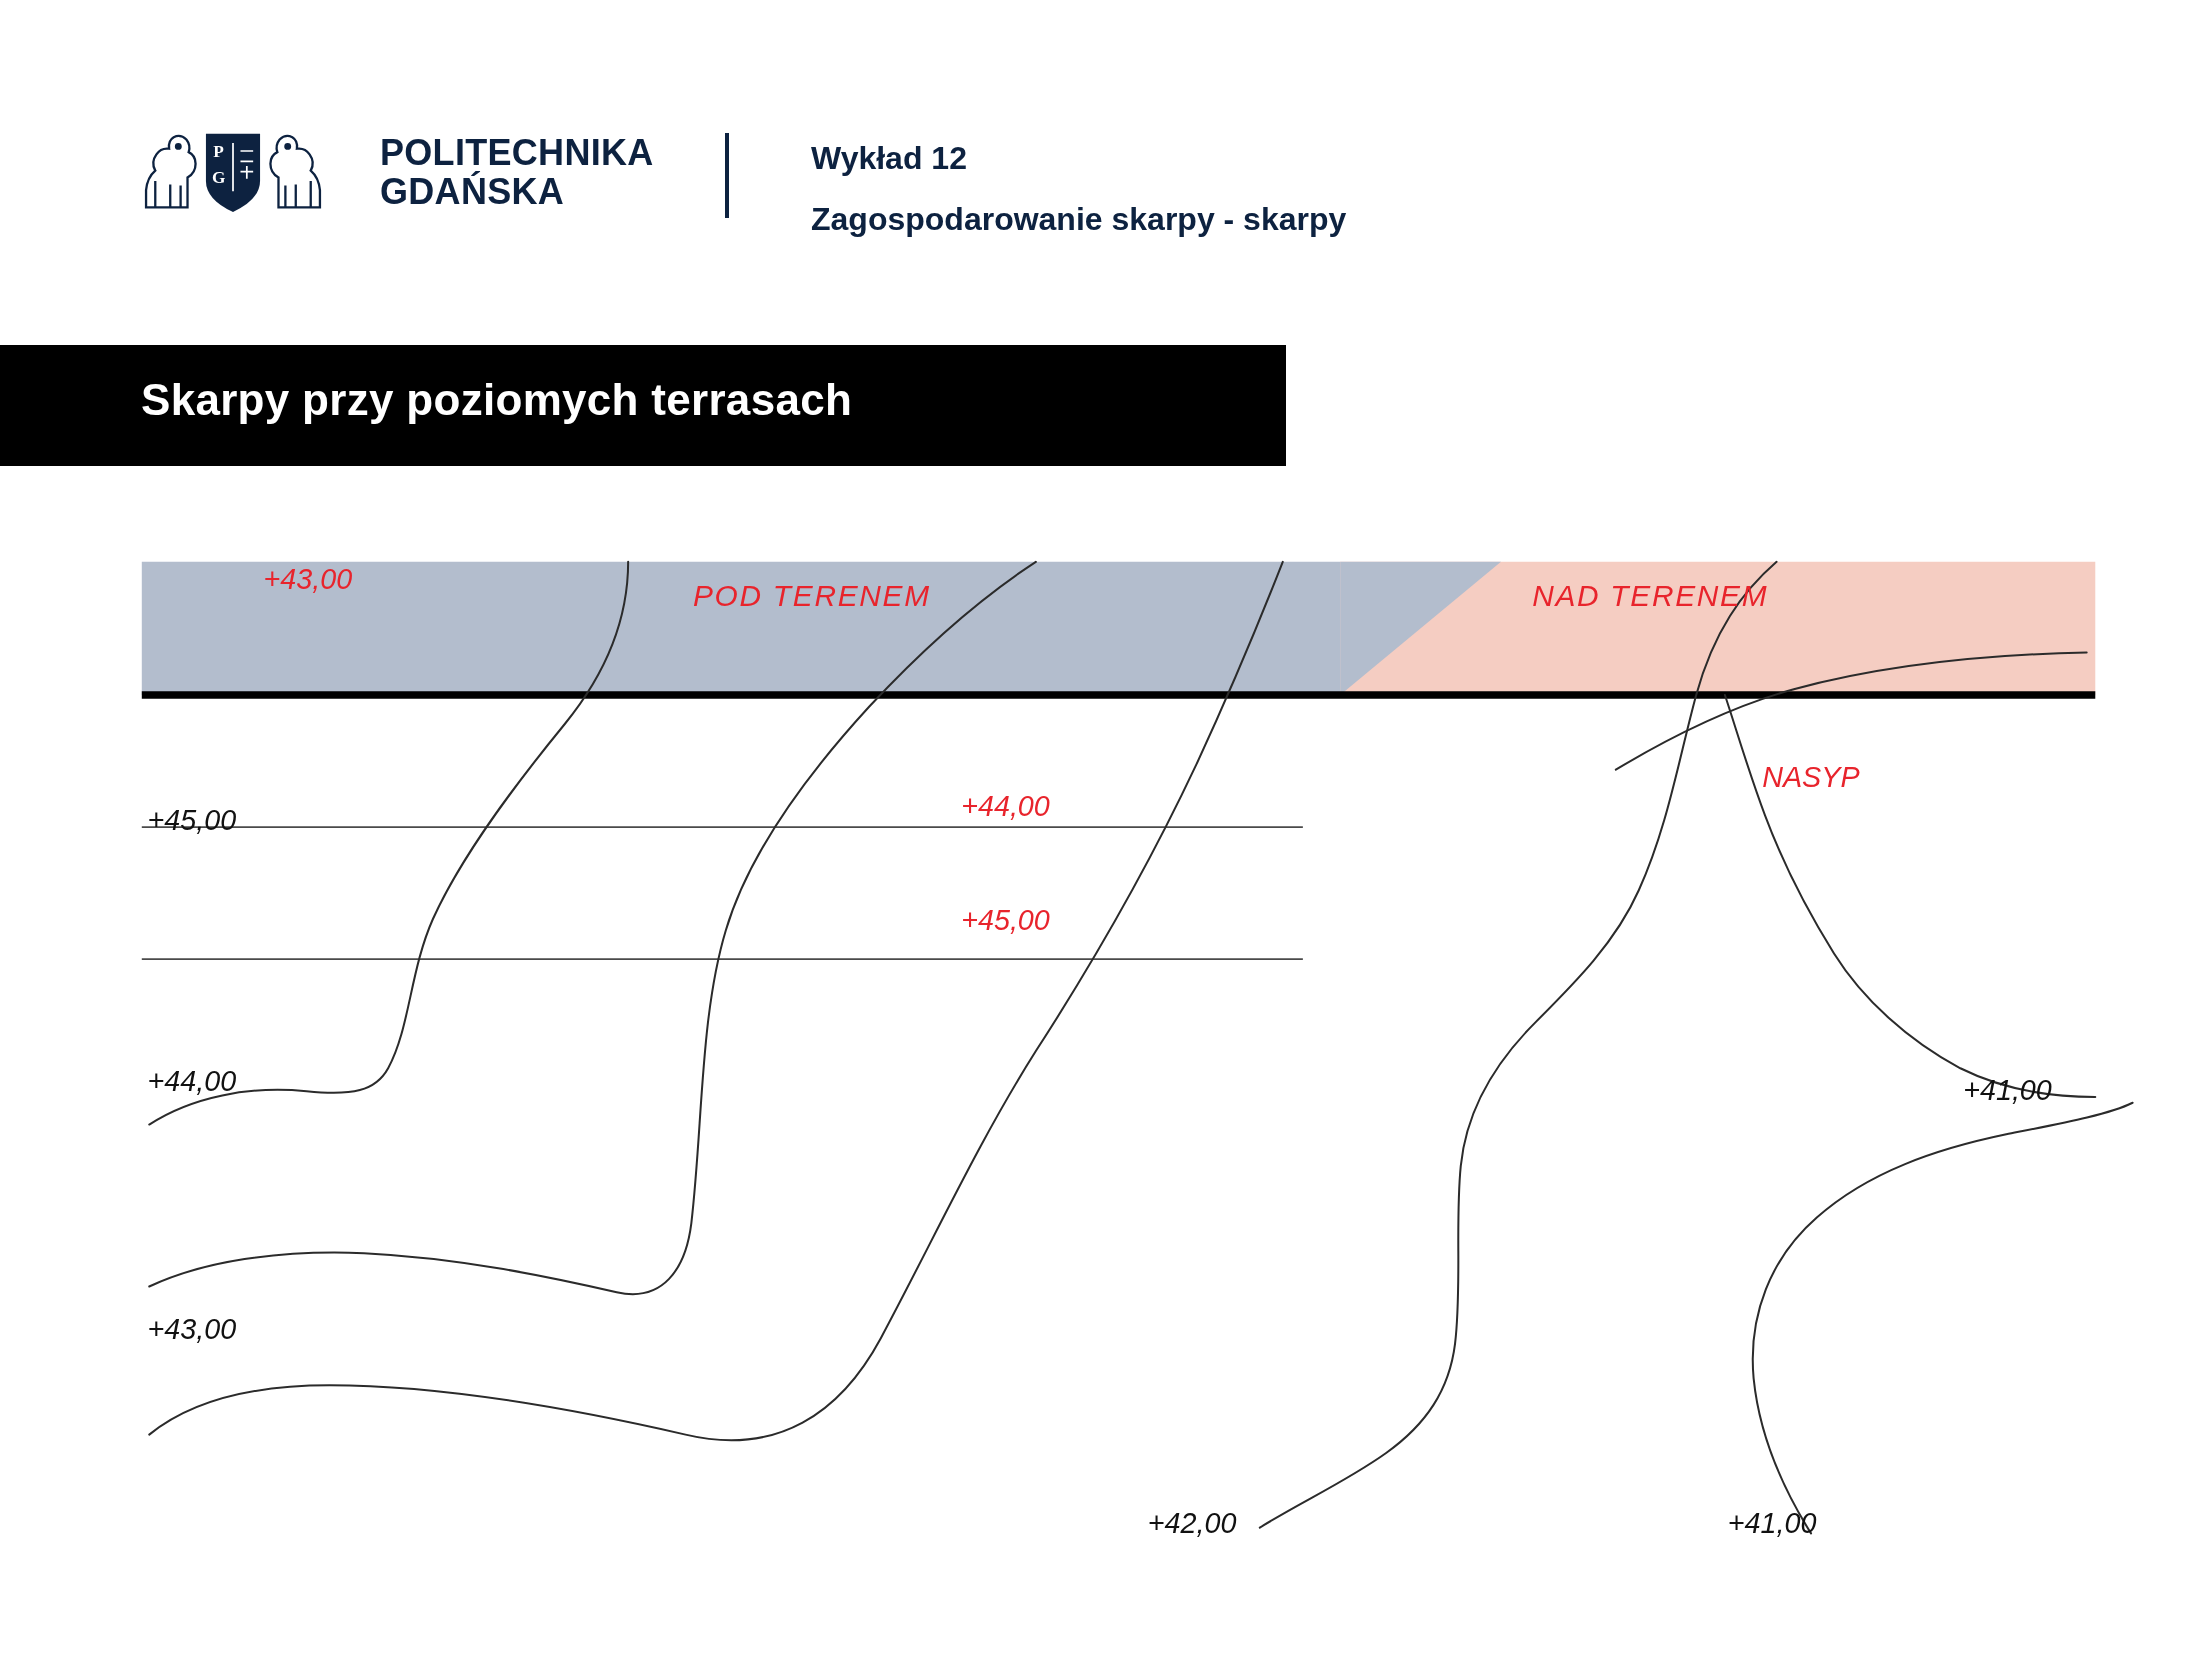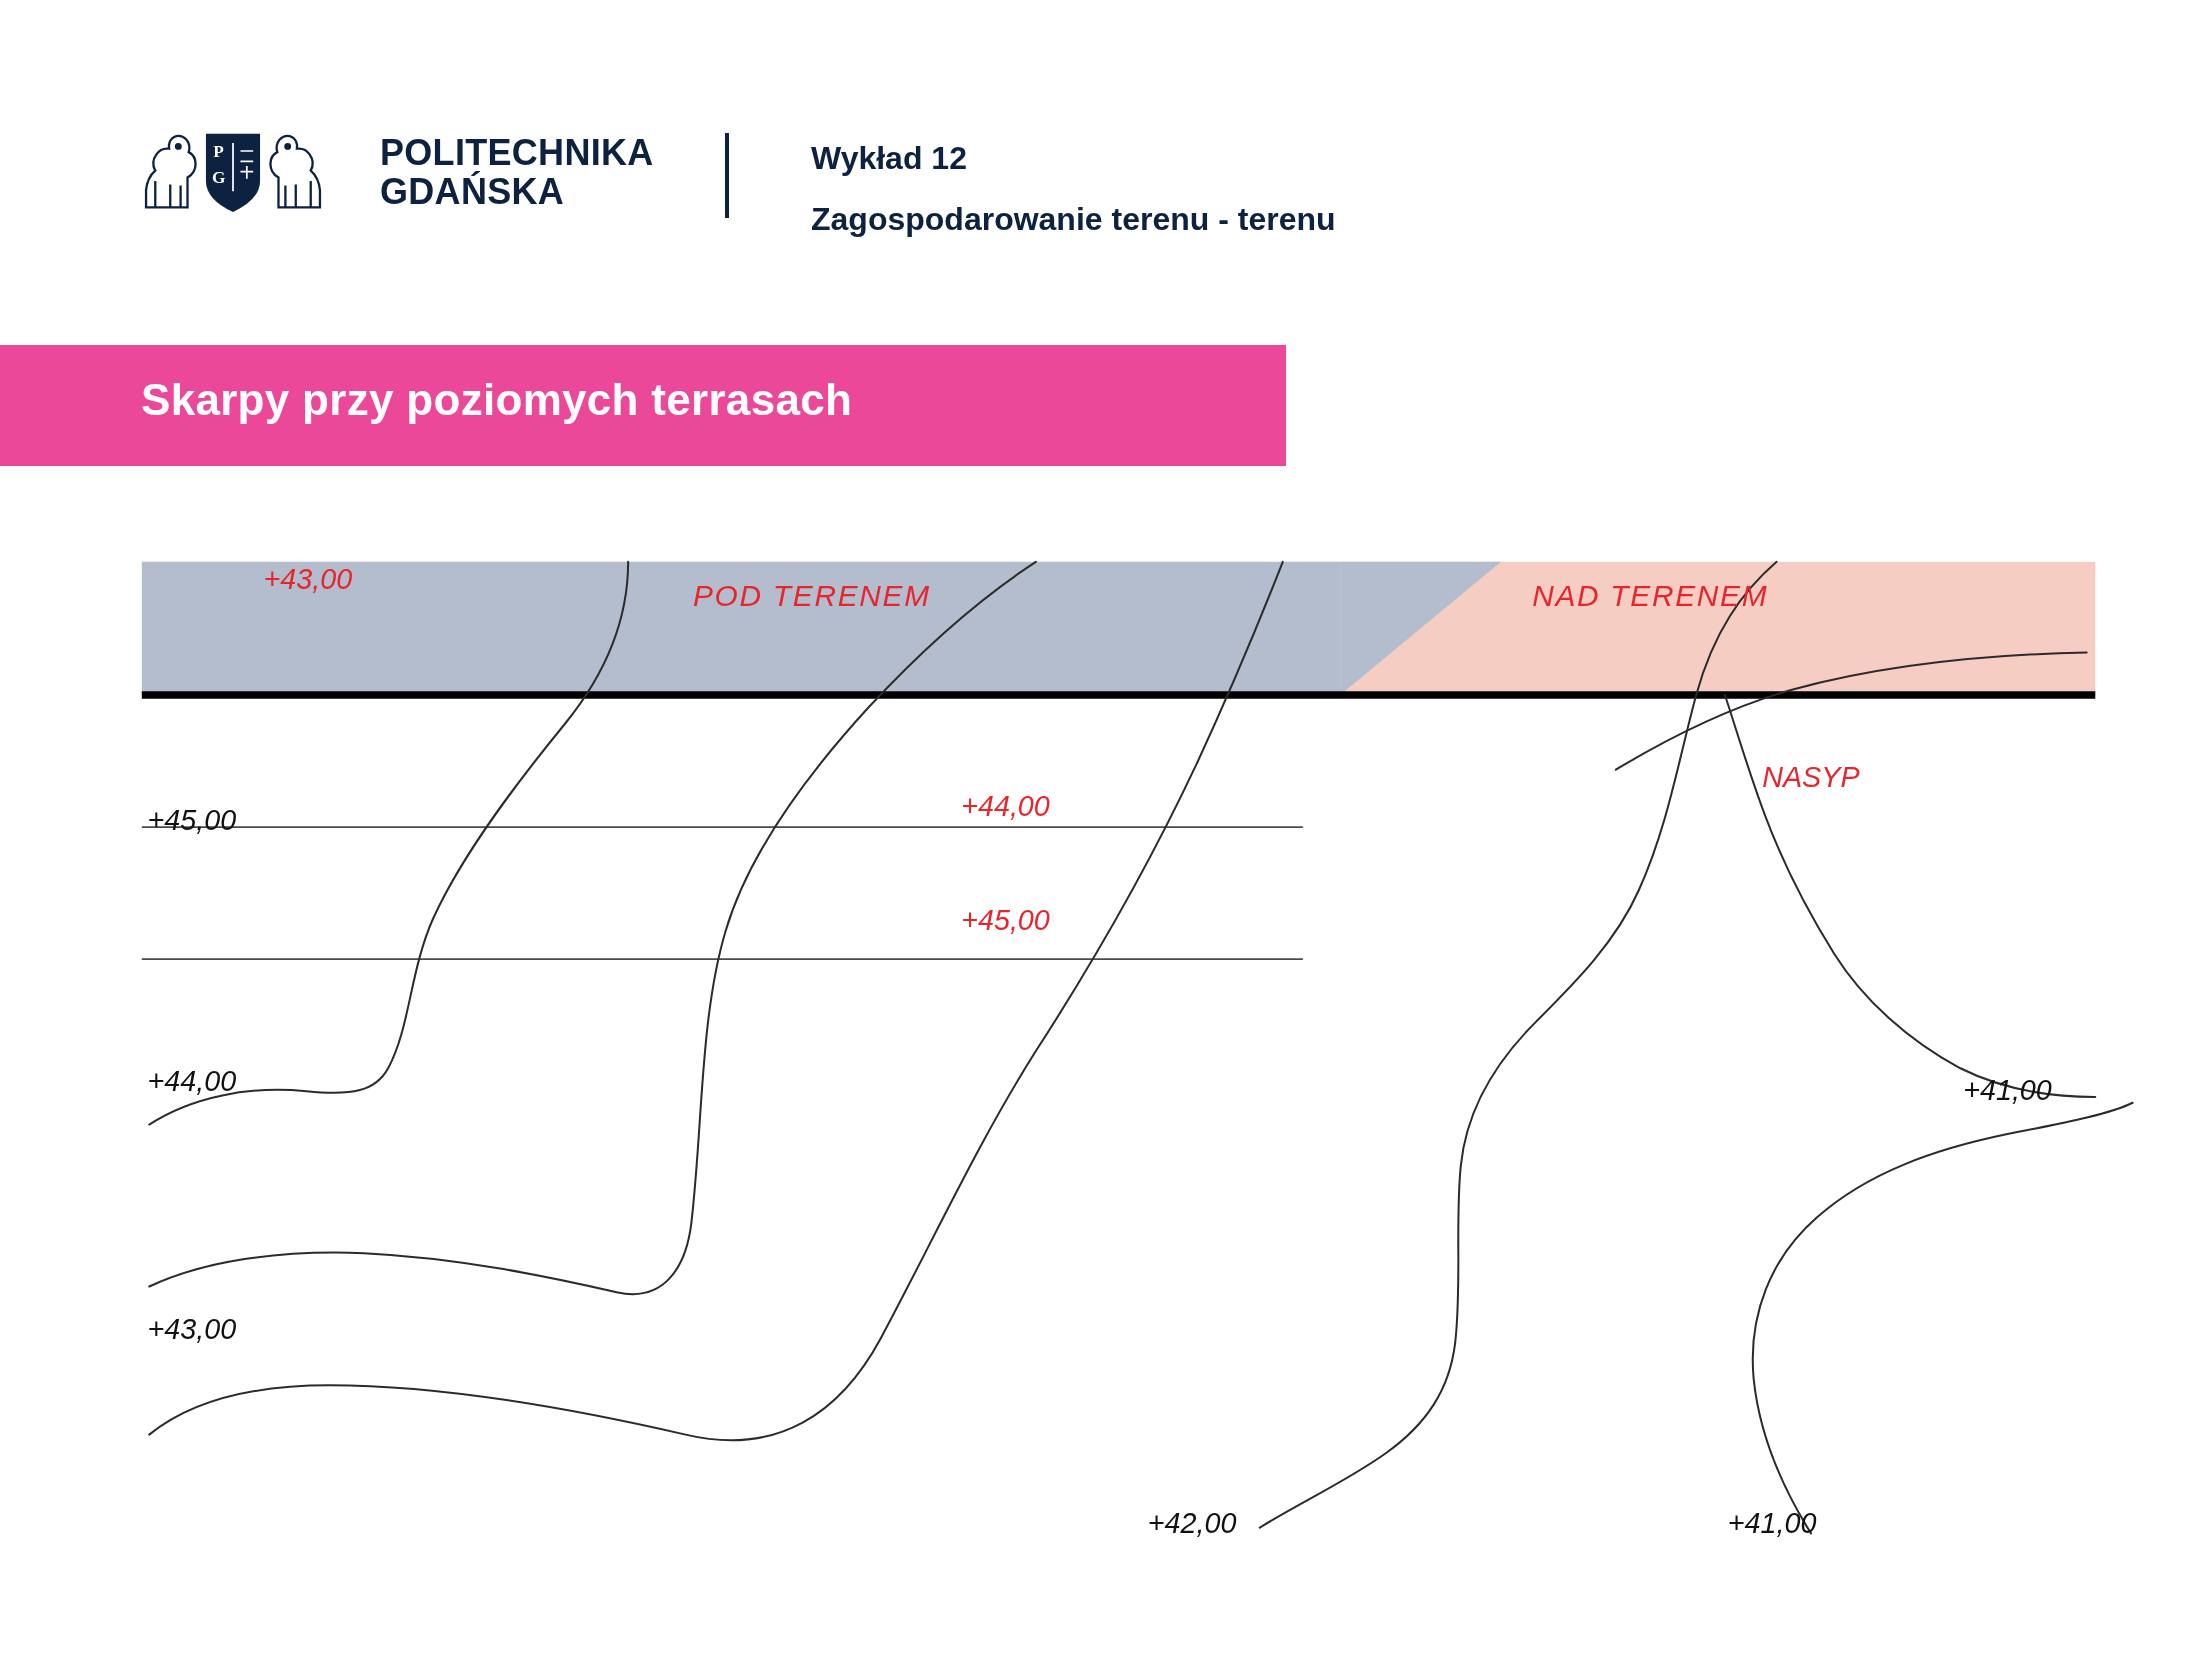--- a/index.html
+++ b/index.html
@@ -71,21 +71,21 @@
     margin-top: 20.7px;
   }
 
   
   #title-bar {
     position: absolute;
     left: 0;
     top: 345px;
     width: 1286px;
     height: 121px;
-    background: #ec4899;
+    background: #000000;
   }
   #title-bar-text {
     position: absolute;
     left: 141px;
     top: 30px;
     color: #ffffff;
     font-weight: bold;
     font-size: 44px;
     letter-spacing: 0.3px;
   }
@@ -148,21 +148,21 @@
       </svg>
     </div>
     <div id="uni-name">POLITECHNIKA
 GDAŃSKA</div>
   </div>
 
   <div id="header-divider"></div>
 
   <div id="lecture-block">
     <div id="lecture-no">Wykład 12</div>
-    <div id="lecture-title">Zagospodarowanie terenu - terenu</div>
+    <div id="lecture-title">Zagospodarowanie skarpy - skarpy</div>
   </div>
 </div>
 
 <div id="title-bar">
   <div id="title-bar-text">Skarpy przy poziomych terrasach</div>
 </div>
 
 <div id="drawing">
   <svg width="2205" height="1137" viewBox="0 0 3840 1980" xmlns="http://www.w3.org/2000/svg">
 

